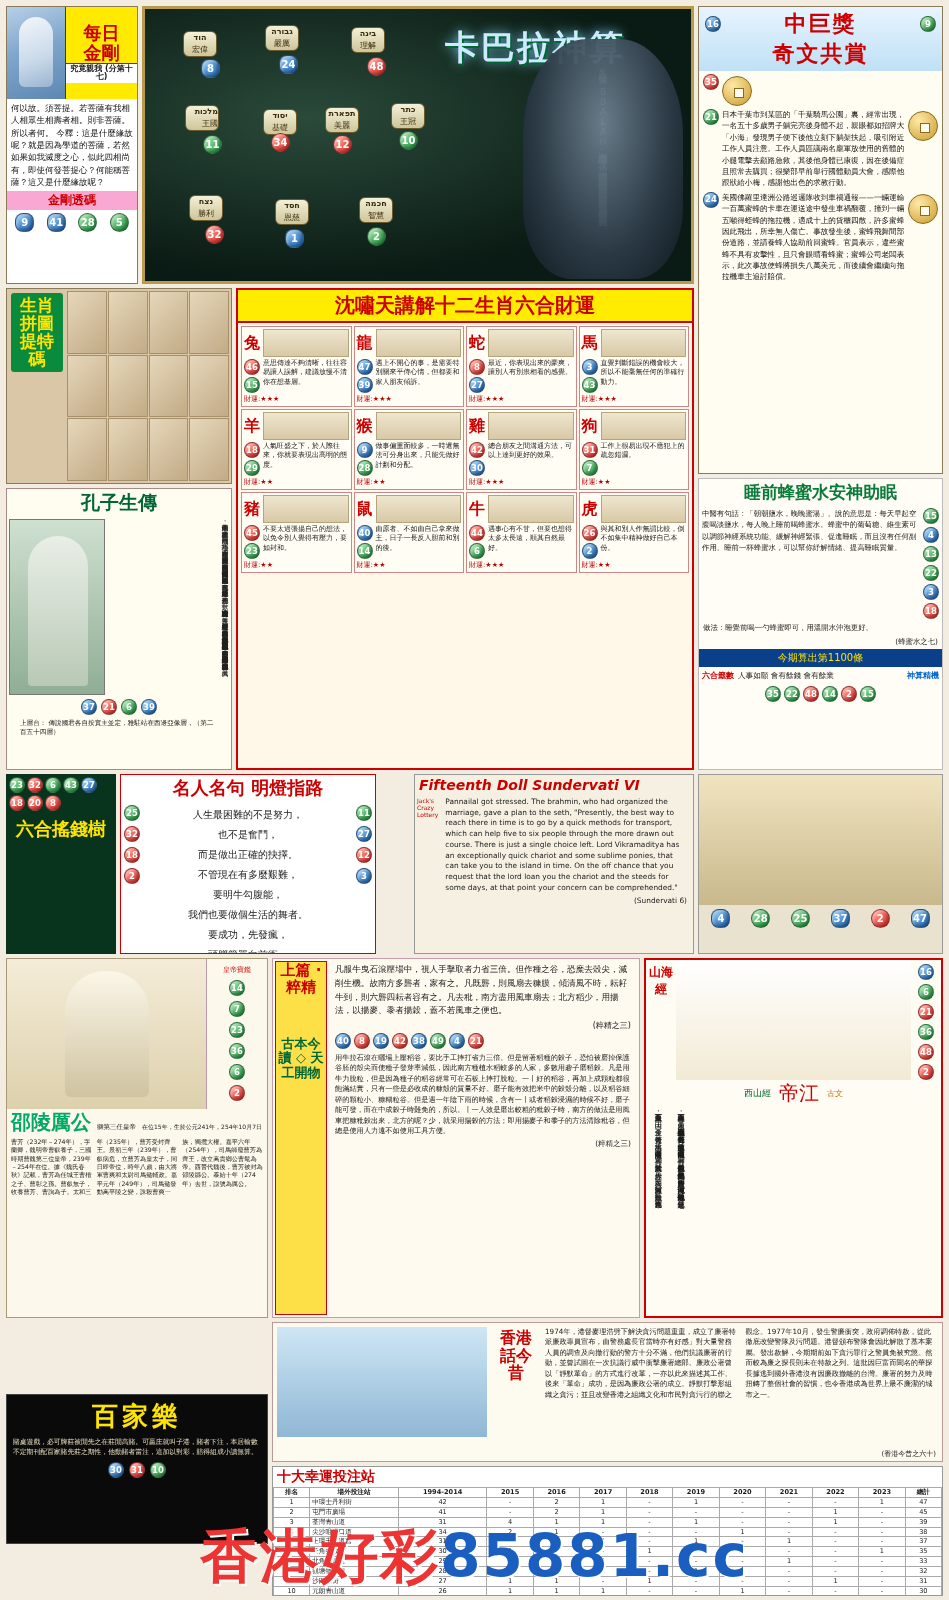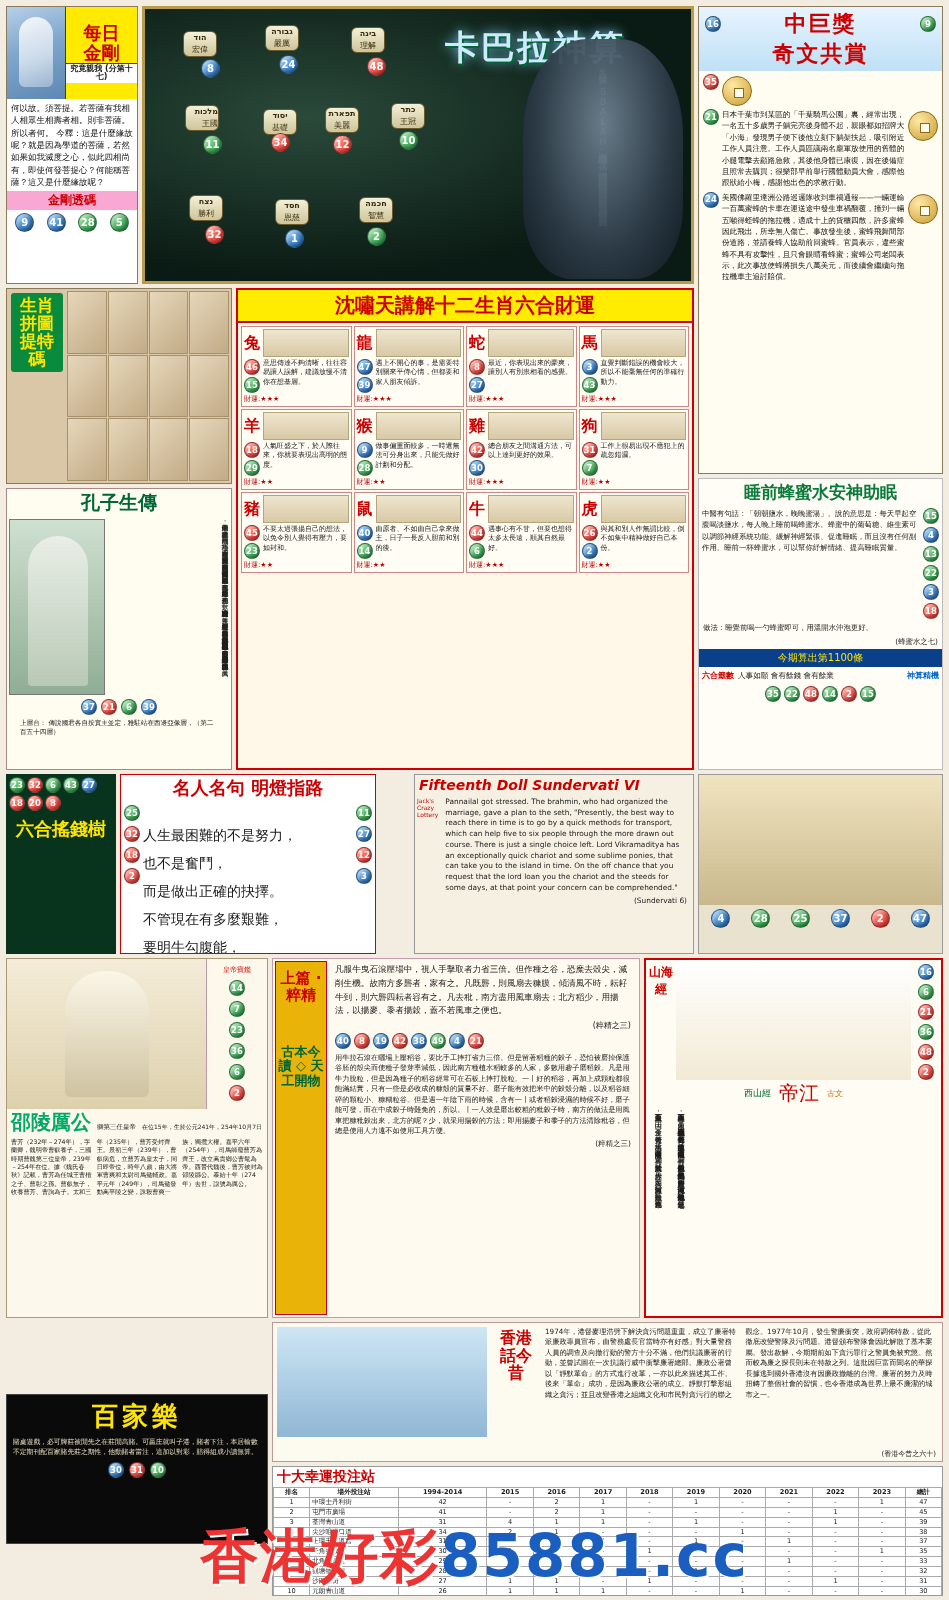--- a/index.html
+++ b/index.html
@@ -20,21 +20,21 @@
 
   
   .ball {
     width: 19px; height: 19px; border-radius: 50%;
     display: flex; align-items: center; justify-content: center;
     font-size: 10px; font-weight: bold; color: #fff;
     border: 1px solid rgba(0,0,0,.35);
     box-shadow: inset -2px -2px 3px rgba(0,0,0,.25), inset 2px 2px 3px rgba(255,255,255,.45);
   }
   .ball.red { background: radial-gradient(circle at 35% 30%, #ff8a7a, #d81f1f); }
-  .ball.blue { background: radial-gradient(circle at 35% 30%, #79b9ee, #1559a8); }
+  .ball.blue { background: radial-gradient(circle at 35% 30%, #79b9ee, #1559a8); border-radius: 8px; }
   .ball.green { background: radial-gradient(circle at 35% 30%, #85d58f, #138a33); }
   .ball.sm { width: 16px; height: 16px; font-size: 8.5px; }
   .ballrow { display: flex; gap: 3px; align-items: center; }
 
   
   #p-jingang { left: 6px; top: 6px; width: 132px; height: 278px; background: #fff; }
   #p-jingang .jg-head { display: flex; height: 92px; }
   #p-jingang .jg-statue {
     width: 58px; height: 92px;
     background: linear-gradient(160deg,#b8cfe8,#7fa6cc 45%,#5d87b3);
@@ -147,21 +147,21 @@
 
   
   #p-tree { left:6px; top:774px; width:110px; height:180px; background:#08331c; }
   #p-tree .tr-top { display:flex; flex-wrap:wrap; gap:2px; padding:3px; }
   #p-tree .tr-title { color:#ffe400; font-weight:bold; font-size:18px; text-align:center; line-height:1.05; padding-top:6px;}
 
   
   #p-mingju { left:120px; top:774px; width:256px; height:180px; background:#fff; border:1px solid #c00; }
   #p-mingju .mj-title { background:#fff; color:#c00; font-weight:bold; font-size:18px; text-align:center; padding:1px 0; }
   #p-mingju .mj-body { display:flex; }
-  #p-mingju .mj-lines { flex:1; font-size:14px; line-height:2.0; text-align:left; padding-top:4px;margin-top:16px;}
+  #p-mingju .mj-lines { flex:1; font-size:10px; line-height:2.0; text-align:center; padding-top:4px;}
   #p-mingju .mj-col { display:flex; flex-direction:column; gap:5px; padding:4px 3px; }
 
   
   #p-sund { left:414px; top:774px; width:280px; height:180px; background:#f6f0e2; border:1px solid #999; }
   #p-sund .sd-title { color:#c00; font-weight:bold; font-size:14px; padding:2px 4px; font-style:italic; }
   #p-sund .sd-text { font-size:7.4px; line-height:1.45; padding:2px 5px; }
   #p-sund .sd-sign { font-size:7.4px; text-align:right; padding-right:6px; }
 
   
   #p-chariot { left:698px; top:774px; width:245px; height:180px; background:#e9e2cf; border:1px solid #999; }
@@ -172,21 +172,21 @@
   #p-shao { left:6px; top:958px; width:262px; height:360px; background:#fdf8ec; border:1px solid #a97; }
   #p-shao .sh2-top { display:flex; }
   #p-shao .sh2-img { width:200px; height:150px; background:linear-gradient(#f4ecd8,#ddd0ac); border-right:1px solid #b9a; position:relative;}
   #p-shao .sh2-img::after{content:"";position:absolute;left:58px;top:12px;width:84px;height:126px;border-radius:40px 40px 6px 6px;background:linear-gradient(#fbf6e8,#cfc3a0);}
   #p-shao .sh2-balls { flex:1; display:flex; flex-direction:column; gap:5px; align-items:center; padding-top:6px;}
   #p-shao .sh2-name { color:#0a6; font-weight:bold; font-size:20px; text-align:center; }
   #p-shao .sh2-text { font-size:6.2px; line-height:1.35; padding:2px 4px; column-count:3; column-gap:5px;}
 
   
   #p-guben { left:272px; top:958px; width:368px; height:360px; background:#fffaf0; border:1px solid #c9a; }
-  #p-guben .gb-side { position:absolute; left:2px; top:2px; width:52px; bottom:2px; background:#eab308; border:1px solid #c00; color:#c00; font-weight:bold; font-size:15px; text-align:center; padding-top:8px; line-height:1.15;}
+  #p-guben .gb-side { position:absolute; left:2px; top:2px; width:52px; bottom:2px; background:#fde047; border:1px solid #c00; color:#c00; font-weight:bold; font-size:15px; text-align:center; padding-top:0; line-height:1.15;}
   #p-guben .gb-main { position:absolute; left:58px; top:2px; right:2px; bottom:2px; }
   #p-guben .gb-p { font-size:8.6px; line-height:1.6; padding:2px 4px; }
   #p-guben .gb-balls { display:flex; gap:3px; padding:2px 4px; }
   #p-guben .gb-p2 { font-size:7.2px; line-height:1.45; padding:2px 4px; }
 
   
   #p-dijiang { left:644px; top:958px; width:299px; height:360px; background:#fffdf3; border:2px solid #c00; }
   #p-dijiang .dj-top { display:flex; }
   #p-dijiang .dj-img { flex:1; height:120px; background:linear-gradient(#fff,#f2ead4); }
   #p-dijiang .dj-balls { width:30px; display:flex; flex-direction:column; gap:4px; align-items:center; padding-top:4px;}

